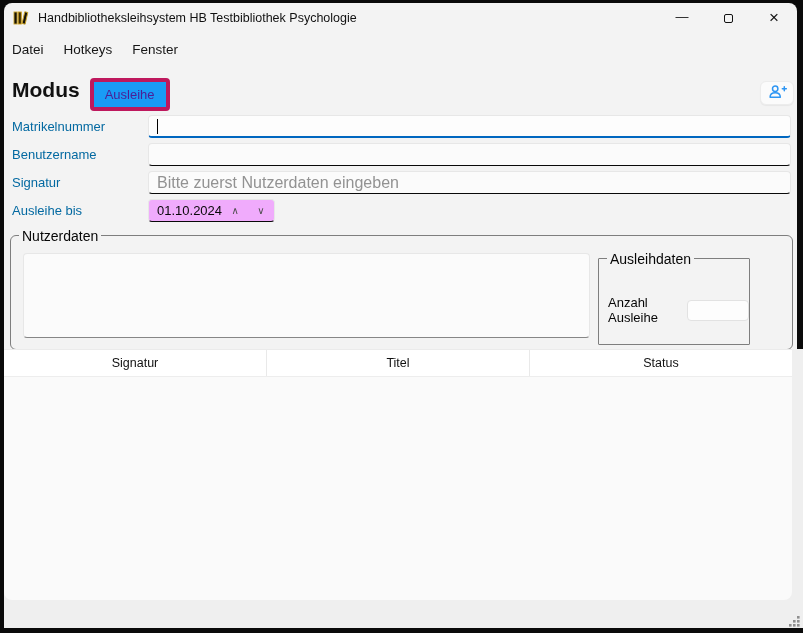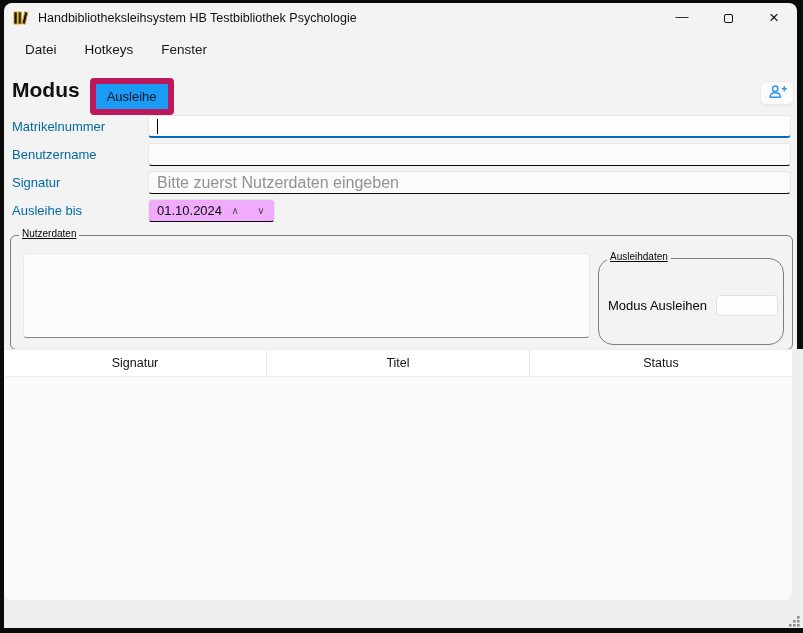--- a/index.html
+++ b/index.html
@@ -23,28 +23,28 @@
   .titlebar { position: relative; height: 30px; display: flex; align-items: center; padding-left: 9px; }
   .app-icon { width: 16px; height: 16px; display: flex; align-items: center; }
   .title-text { font-size: 12.5px; margin-left: 9px; color: #111; }
   .win-controls { position: absolute; right: 0; top: 0; height: 30px; display: flex; }
   .win-btn { width: 46px; height: 30px; display: flex; align-items: center; justify-content: center; cursor: default; }
   .min-glyph { font-size: 13px; color: #111; margin-top: -3px; }
   .max-box { width: 9px; height: 9px; border: 1.2px solid #111; border-radius: 2px; }
   .close-glyph { font-size: 17px; color: #111; }
 
   
-  .menubar { display: flex; gap: 28px; padding: 9px 0 5px 21px; font-size: 13.5px; align-items: center; }
+  .menubar { display: flex; gap: 20px; padding: 9px 0 5px 8px; font-size: 13.5px; align-items: center; }
   .menu-item { cursor: default; }
 
   
   .mode-row { position: relative; display: flex; align-items: flex-start; margin: 16px 0 0 8px; height: 30px; }
   .modus-title { font-size: 21px; font-weight: bold; color: #111; }
   .mode-btn {
-    margin-left: 10px; background: #199bf6; border: 6px solid #be185d; color: #0f172a;
+    margin-left: 10px; background: #199bf6; border: 4px solid #be185d; color: #4c1d95;
     font-size: 13px; font-family: "Liberation Sans", sans-serif;
     padding: 5px 11px; border-radius: 4px; cursor: default;
   }
   .add-user-btn {
     position: absolute; right: 3px; top: 3px; width: 34px; height: 24px;
     background: #fbfbfb; border: 1px solid #ececec; border-radius: 6px;
     display: flex; align-items: center; justify-content: center;
     box-shadow: 0 1px 1px rgba(0,0,0,0.05);
   }
 
@@ -70,30 +70,30 @@
     border: 1px solid #e7e7e7; border-bottom: 1px solid #090909;
     border-radius: 4px; display: flex; align-items: center; font-size: 13px;
   }
   .date-text { flex: 1; padding-left: 8px; color: #090909; }
   .spin-btn { width: 27px; text-align: center; font-size: 10px; color: #4d4d4d; cursor: default; }
 
   
   .groupbox { position: relative; border: 1px solid #7e7e7e; border-radius: 6px; }
   .gb-label {
     position: absolute; top: -8px; left: 8px; background: #f3f3f3;
-    padding: 0 3px; font-size: 10px; color: #060606; text-decoration: underline;
+    padding: 0 3px; font-size: 14px; color: #060606;
   }
   .gb-nutzer { margin: 13px 4px 0 6px; height: 115px; }
   .user-textarea {
     position: absolute; left: 12px; top: 17px; width: 567px; height: 85px;
     background: #fbfbfb; border: 1px solid #e7e7e7; border-bottom: 1px solid #868686;
     border-radius: 4px; resize: none; outline: none;
     font-family: "Liberation Sans", sans-serif; font-size: 13px; padding: 4px 6px;
   }
-  .gb-ausleih { position: absolute; left: 587px; top: 22px; width: 186px; height: 87px; border-radius: 15px; }
+  .gb-ausleih { position: absolute; left: 587px; top: 22px; width: 152px; height: 87px; border-radius: 1px; }
   .anzahl-row { position: absolute; left: 9px; top: 36px; display: flex; align-items: center; }
   .anzahl-label { font-size: 13px; color: #060606; }
   .anzahl-input {
     margin-left: 9px; width: 62px; height: 21px; background: #fdfdfd;
     border: 1px solid #e2e2e2; border-radius: 4px; outline: none;
     font-family: "Liberation Sans", sans-serif; font-size: 12px; padding: 0 5px;
   }
 
   
   .win-bottom {
@@ -199,21 +199,21 @@
     </div>
   </div>
 
   <div class="groupbox gb-nutzer">
     <span class="gb-label">Nutzerdaten</span>
     <textarea class="user-textarea" style=""></textarea>
 
     <div class="groupbox gb-ausleih">
       <span class="gb-label">Ausleihdaten</span>
       <div class="anzahl-row">
-        <span class="anzahl-label">Modus Ausleihen</span>
+        <span class="anzahl-label">Anzahl Ausleihe</span>
         <input class="anzahl-input" value="" style="">
       </div>
     </div>
   </div>
 
 </div>
 
 <div class="win-bottom">
   <div class="table-header">
     <div class="th-cell">Signatur</div>

